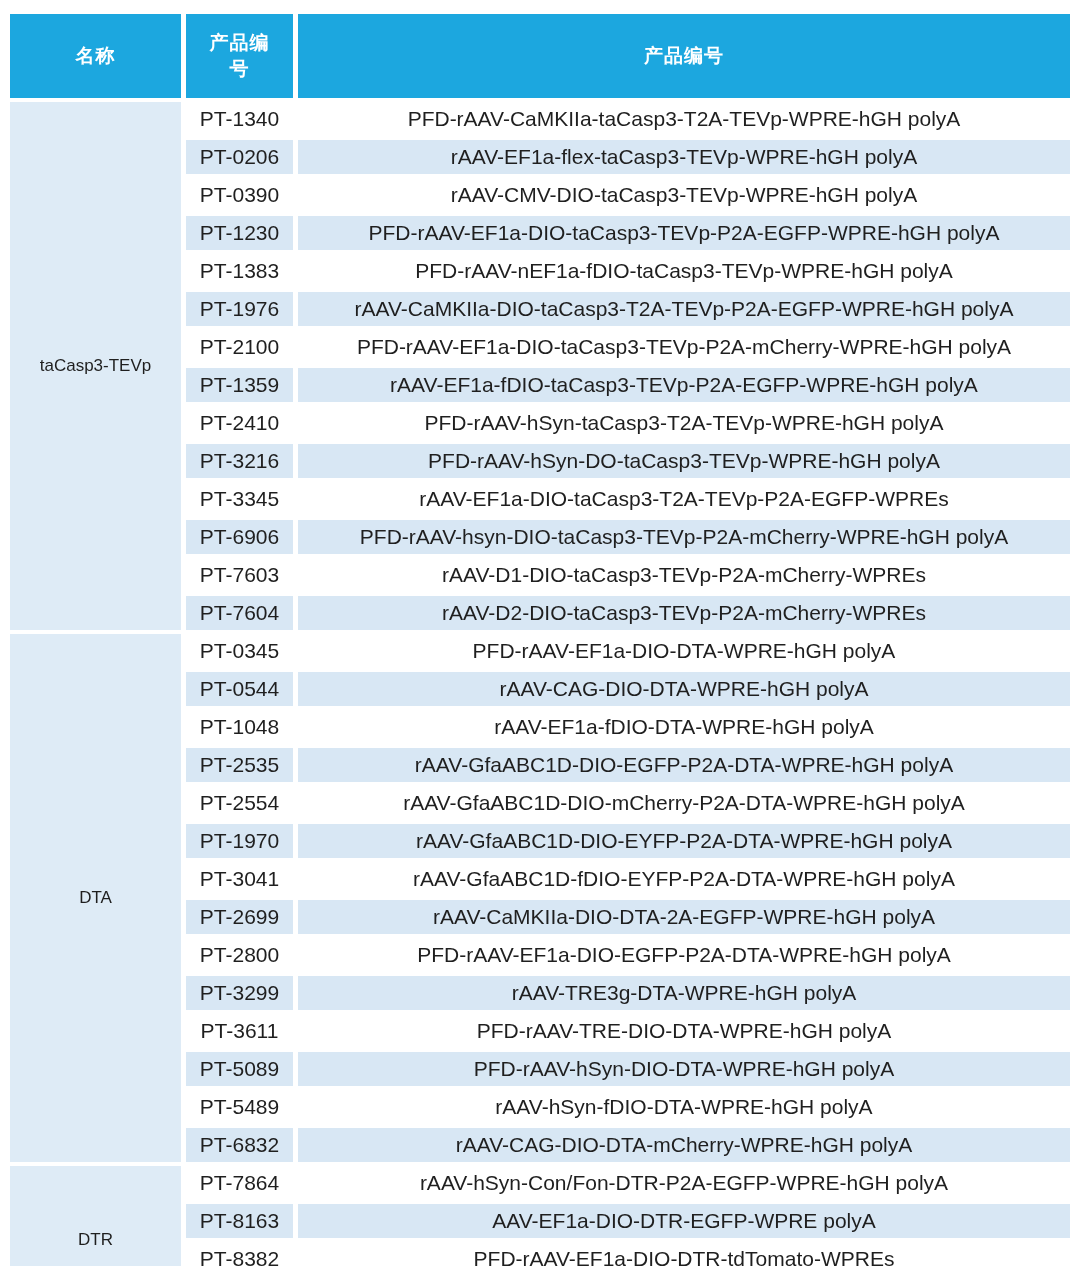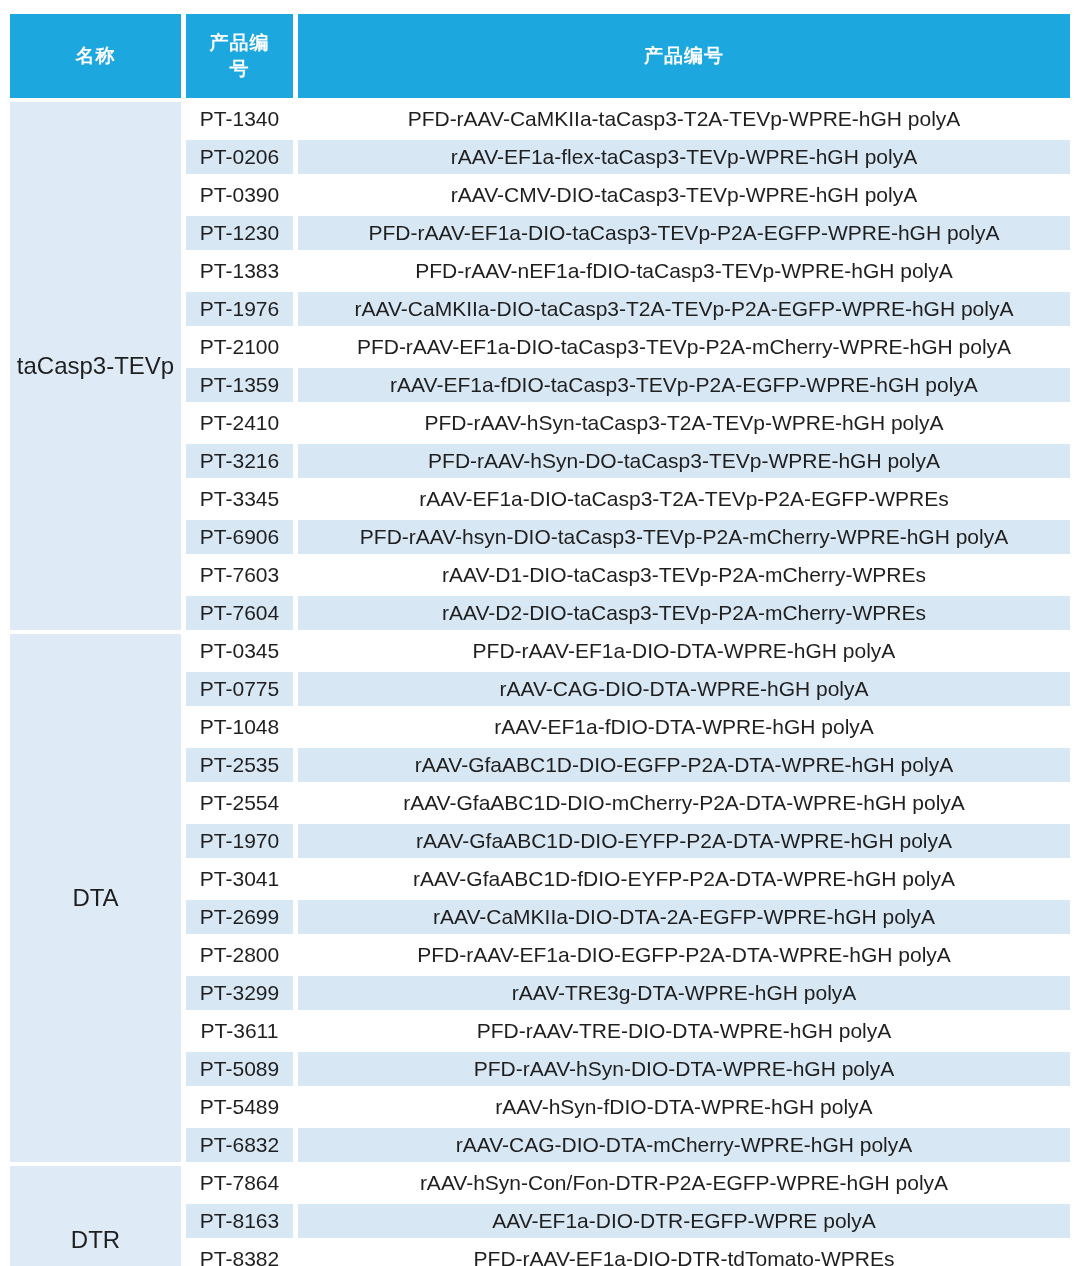--- a/index.html
+++ b/index.html
@@ -36,21 +36,21 @@
     padding: 0 2px;
     text-align: center;
     vertical-align: middle;
     font-size: 21px;
     color: var(--text, #1F1F1F);
     white-space: nowrap;
     overflow: hidden;
   }
   table.product-table td.group-cell {
     background: var(--group-bg, #DEEBF6);
-    font-size: 24px;
+    font-size: 17px;
   }
   table.product-table tr.alt td.code-cell,
   table.product-table tr.alt td.product-cell {
     background: var(--row-alt-bg, #D8E7F4);
   }
   col.col-name    { width: 171px; }
   col.col-code    { width: 107px; }
   col.col-product { width: 772px; }
 </style>
 </head>
@@ -127,21 +127,21 @@
         <tr class="alt">
           <td class="code-cell">PT-7604</td>
           <td class="product-cell">rAAV-D2-DIO-taCasp3-TEVp-P2A-mCherry-WPREs</td>
         </tr>
         <tr>
           <td class="group-cell" rowspan="14">DTA</td>
           <td class="code-cell">PT-0345</td>
           <td class="product-cell">PFD-rAAV-EF1a-DIO-DTA-WPRE-hGH polyA</td>
         </tr>
         <tr class="alt">
-          <td class="code-cell">PT-0775</td>
+          <td class="code-cell">PT-0544</td>
           <td class="product-cell">rAAV-CAG-DIO-DTA-WPRE-hGH polyA</td>
         </tr>
         <tr>
           <td class="code-cell">PT-1048</td>
           <td class="product-cell">rAAV-EF1a-fDIO-DTA-WPRE-hGH polyA</td>
         </tr>
         <tr class="alt">
           <td class="code-cell">PT-2535</td>
           <td class="product-cell">rAAV-GfaABC1D-DIO-EGFP-P2A-DTA-WPRE-hGH polyA</td>
         </tr>

